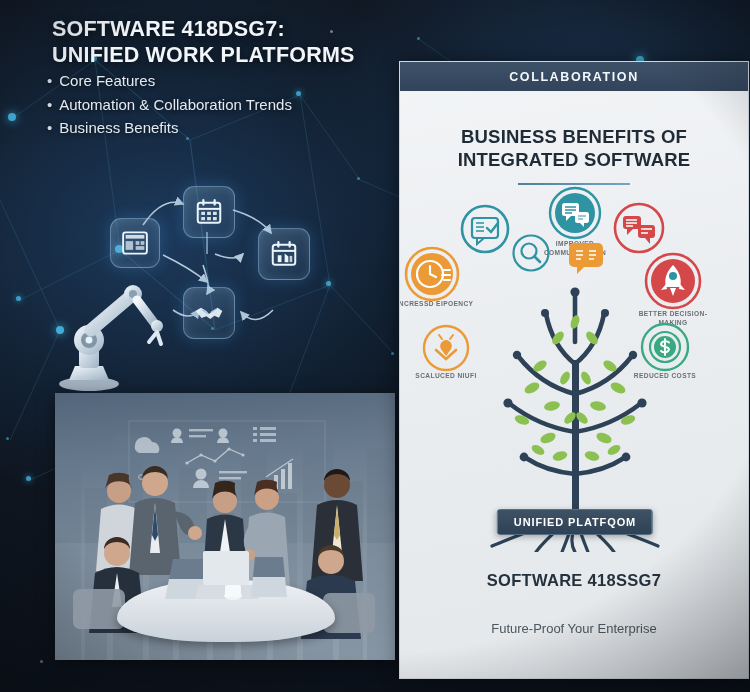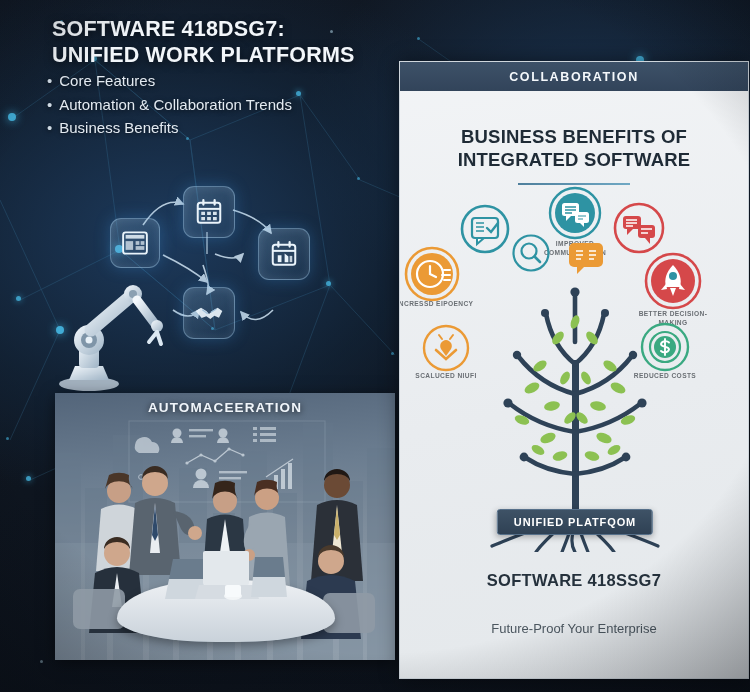--- a/index.html
+++ b/index.html
@@ -260,21 +260,20 @@
 
     <div class="tile" style="left:128px;top:117px;width:52px;height:52px">
       <svg width="32" height="32" viewBox="0 0 24 24">
         <path d="M2 10.5 L6 8 L10 10.5 L12 12.8 L14.5 10.5 L18.5 8 L22 10.5 L19.5 15.5 L16 14 L13 16.5 L10 14.5 L6.5 15.8 Z" fill="#eaf4fb" opacity=".92"></path>
         <path d="M7 9.5 L11 12.5 M13.5 11.5 L17.5 9" stroke="#9fc0da" stroke-width="0.9" fill="none"></path>
       </svg>
     </div>
   </div>
 
   <div class="photo">
-    <div class="photo-cap">AUTOMACEERATION</div>
 
     <svg class="skyline" viewBox="0 0 340 267" preserveAspectRatio="none">
       <g fill="#66788b" opacity=".75">
         <rect x="0" y="60" width="26" height="207"></rect>
         <rect x="30" y="95" width="22" height="172"></rect>
         <rect x="58" y="42" width="30" height="225"></rect>
         <rect x="94" y="110" width="24" height="157"></rect>
         <rect x="124" y="75" width="28" height="192"></rect>
         <rect x="158" y="120" width="22" height="147"></rect>
         <rect x="186" y="58" width="26" height="209"></rect>

